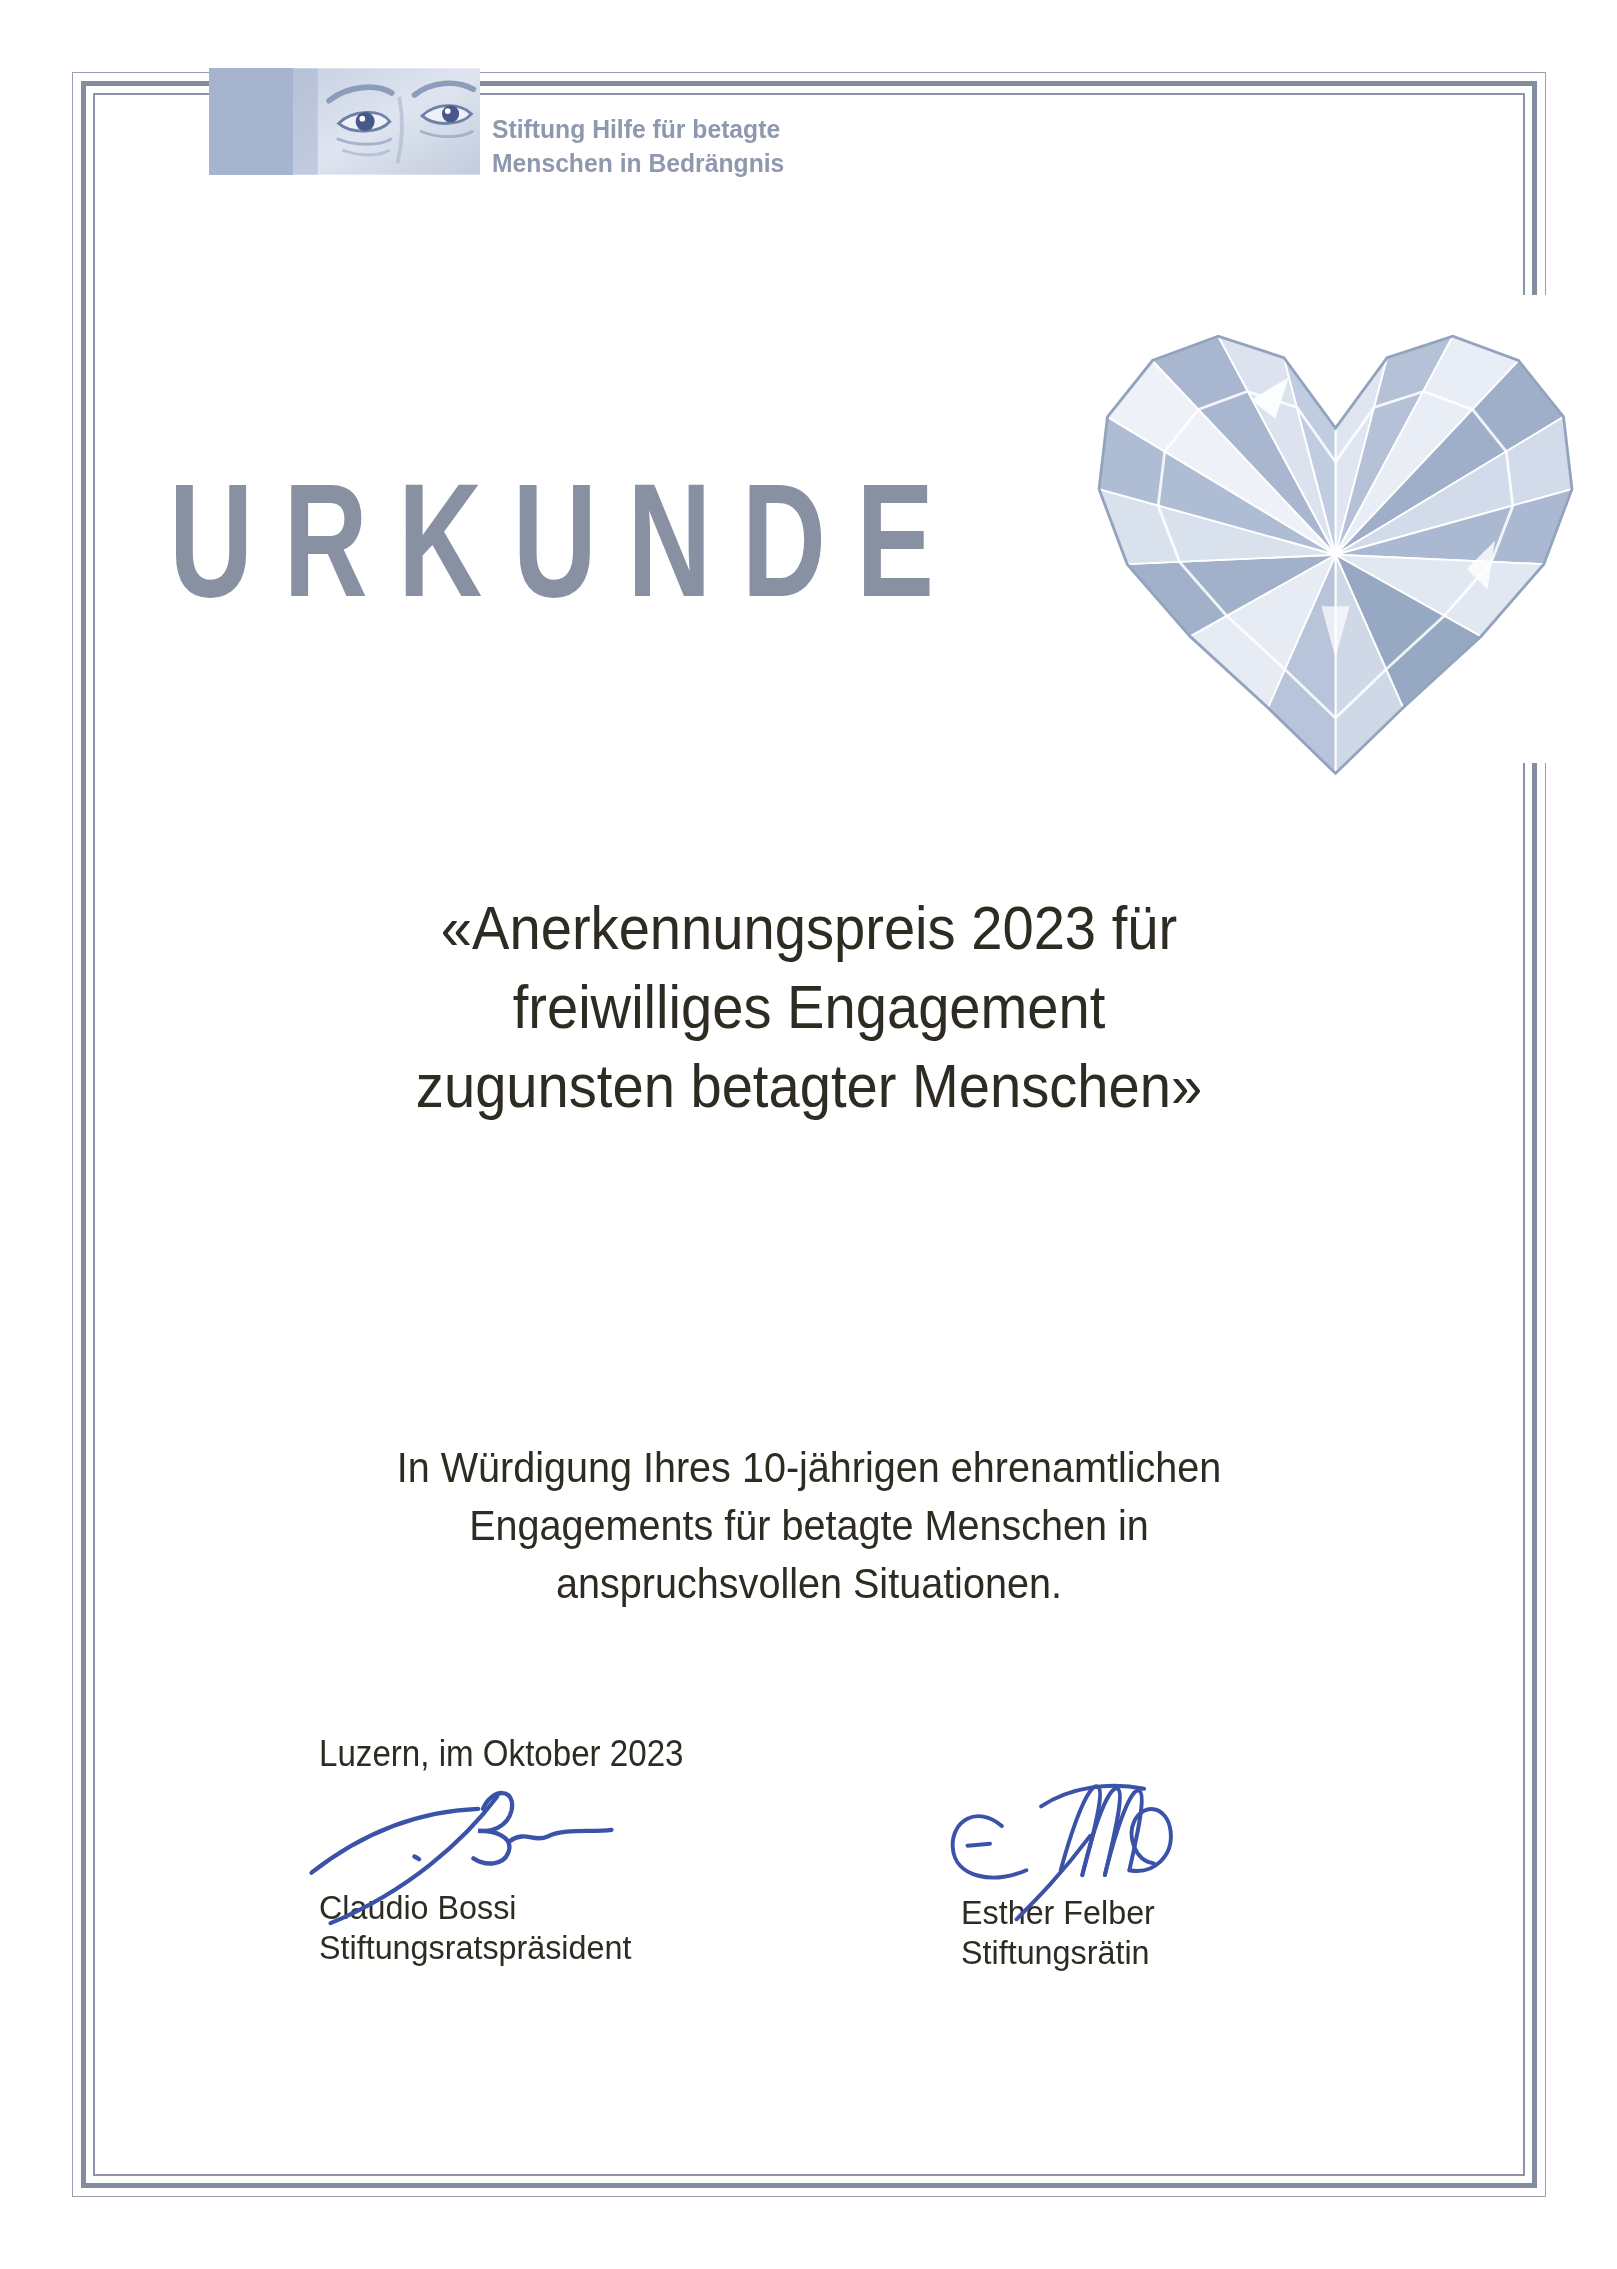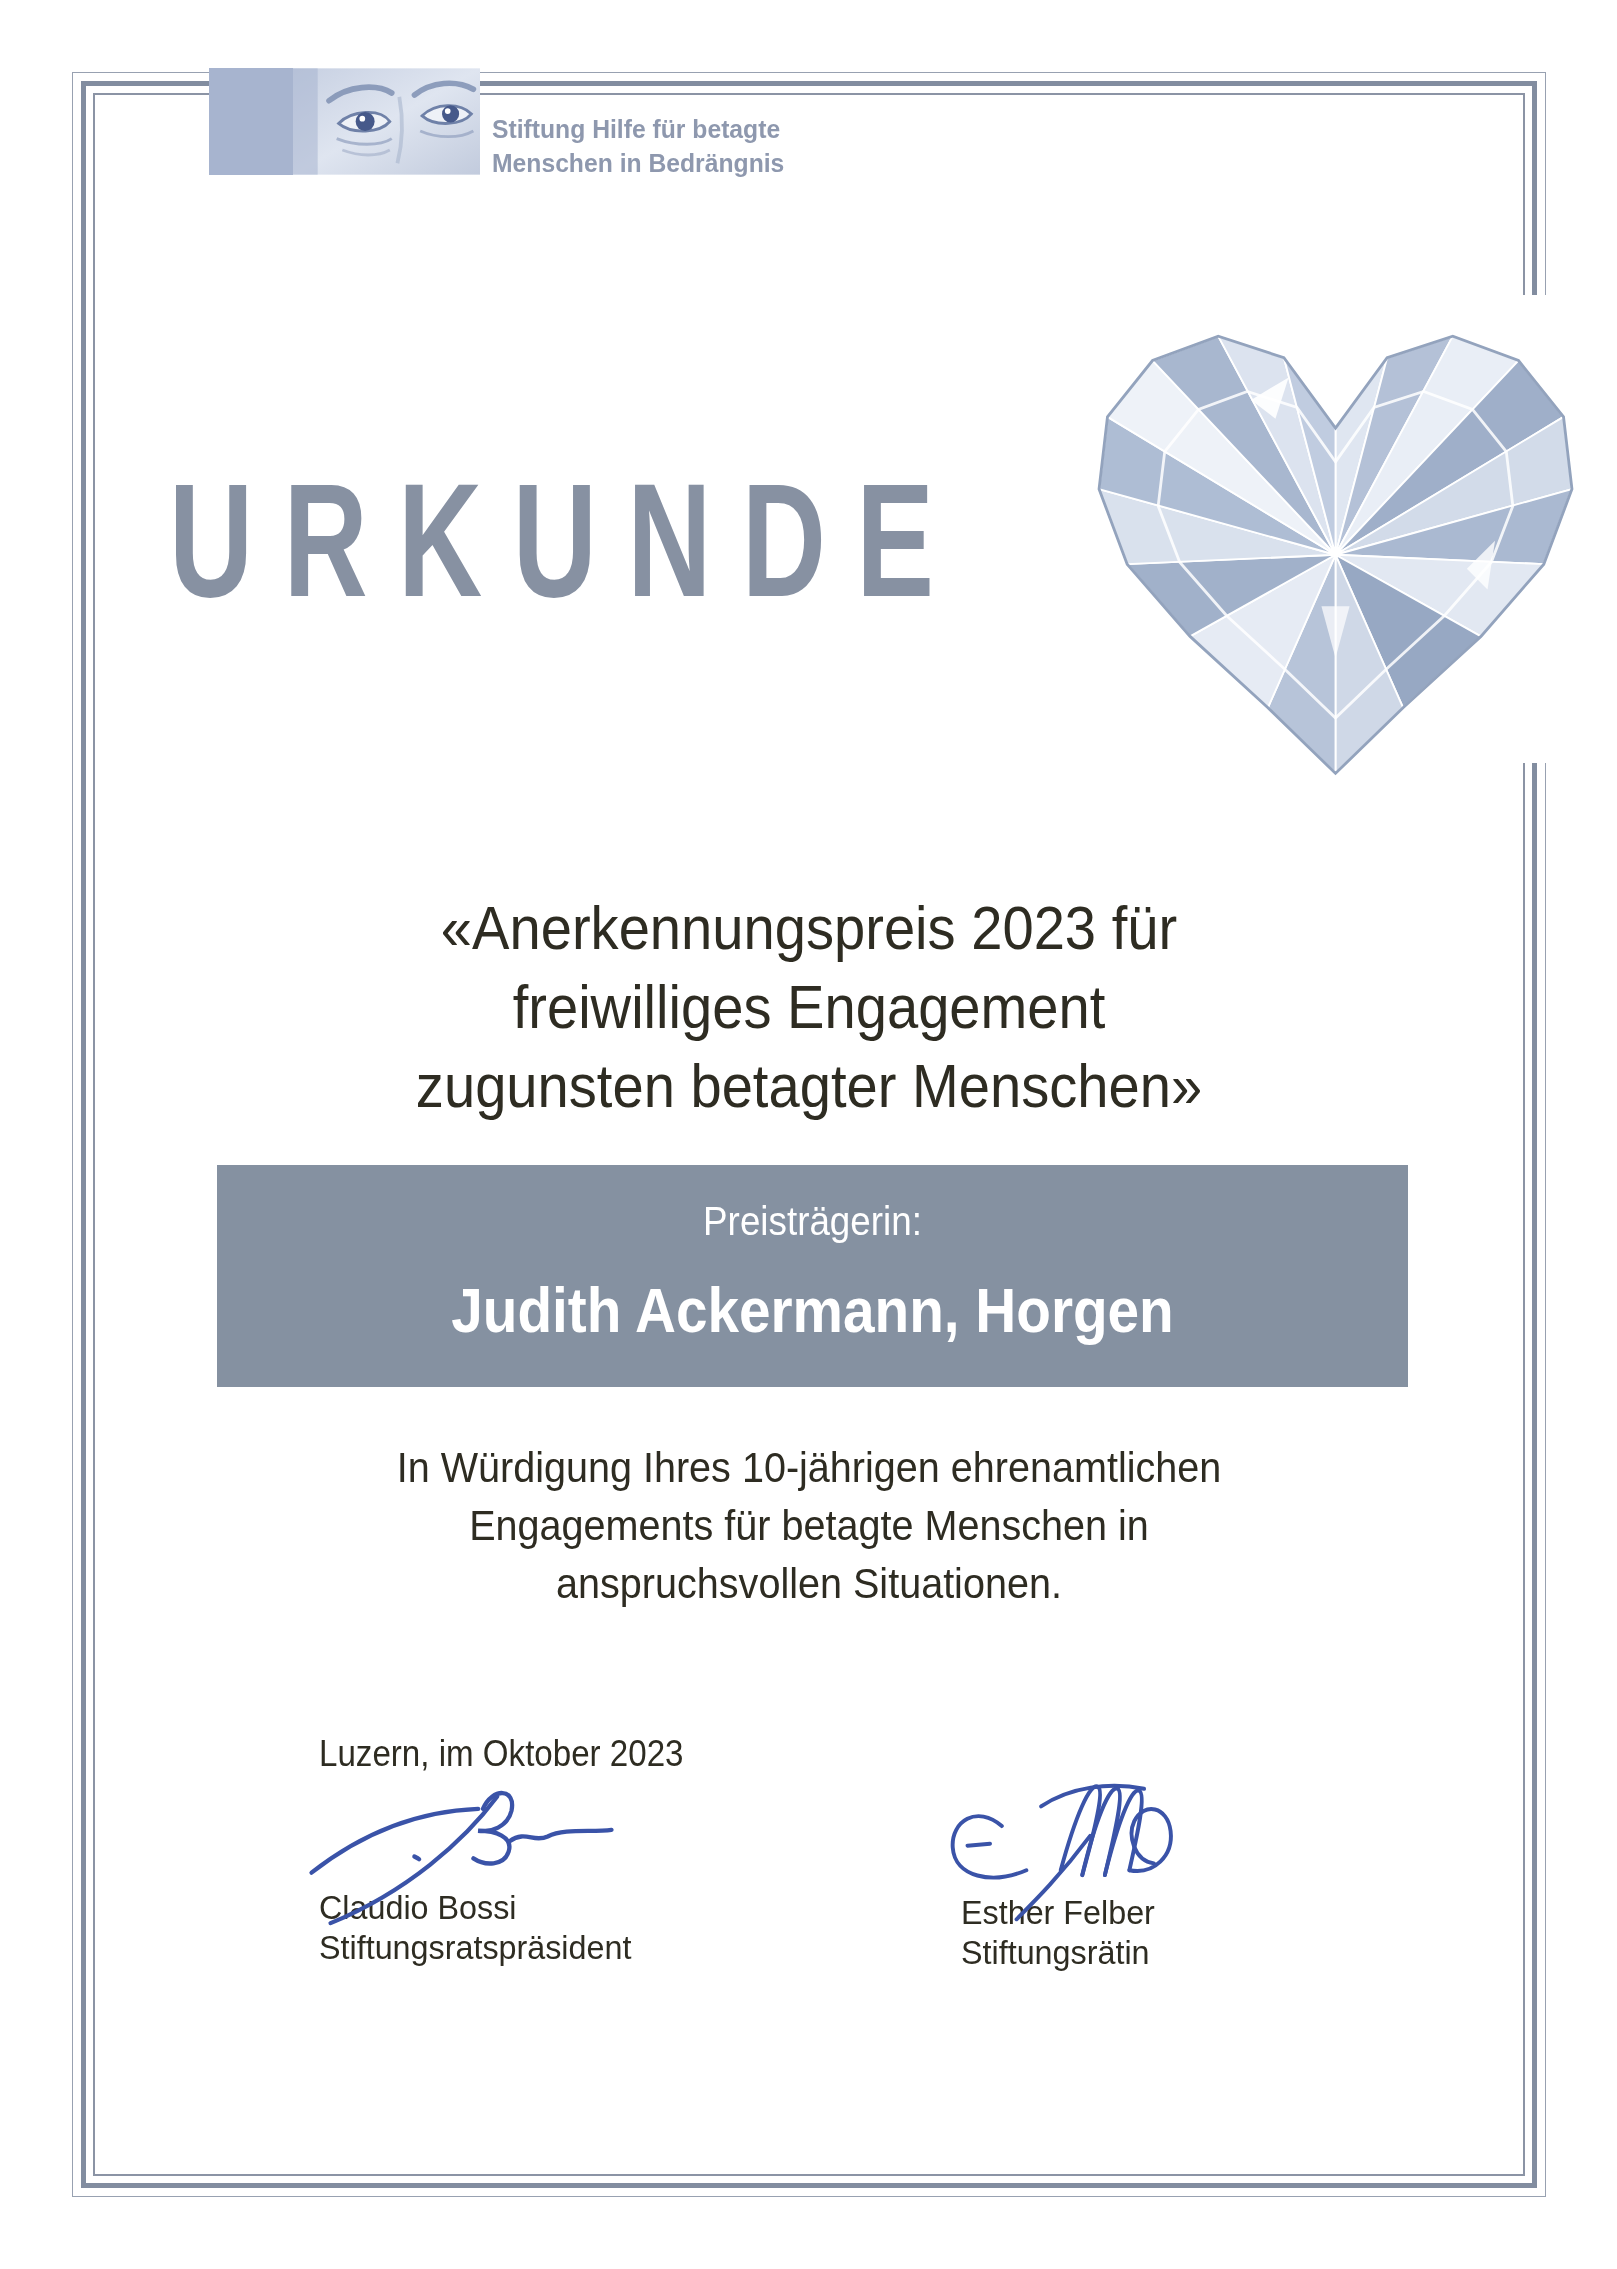--- a/index.html
+++ b/index.html
@@ -163,24 +163,20 @@
       <polygon points="300,150 355,75 425,52 495,78 543,138 552,215 522,295 455,372 372,448 300,518 228,448 145,372 78,295 48,215 57,138 105,78 175,52 245,75" fill="none" stroke="#93a3bd" stroke-width="3"></polygon>
     </svg>
   </div>
 
   <div class="award-block">
     <div>«Anerkennungspreis 2023 für</div>
     <div>freiwilliges Engagement</div>
     <div>zugunsten betagter Menschen»</div>
   </div>
 
-  <div class="banner">
-    <div class="banner-label">Preisträgerin:</div>
-    <div class="banner-name">Judith Ackermann, Horgen</div>
-  </div>
 
   <div class="citation-block">
     <div>In Würdigung Ihres 10-jährigen ehrenamtlichen</div>
     <div>Engagements für betagte Menschen in</div>
     <div>anspruchsvollen Situationen.</div>
   </div>
 
   <div class="place-date">Luzern, im Oktober 2023</div>
 
   <div class="sig-svg sig-left-svg">

